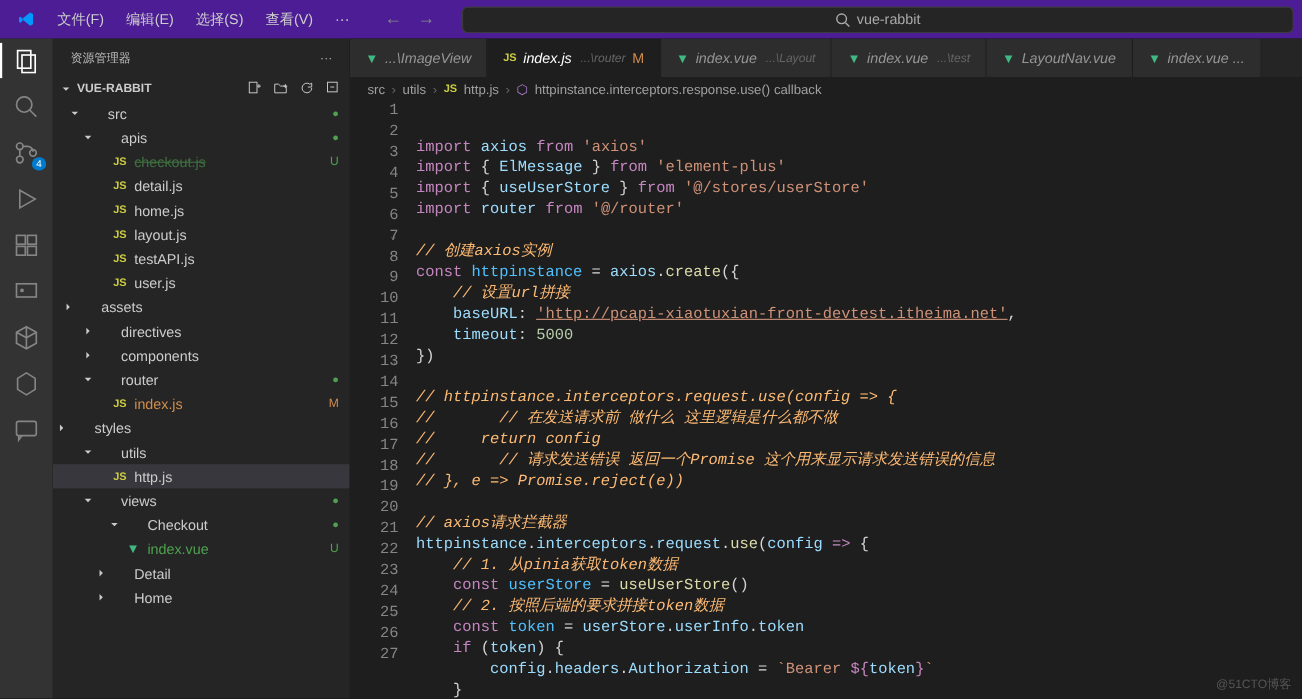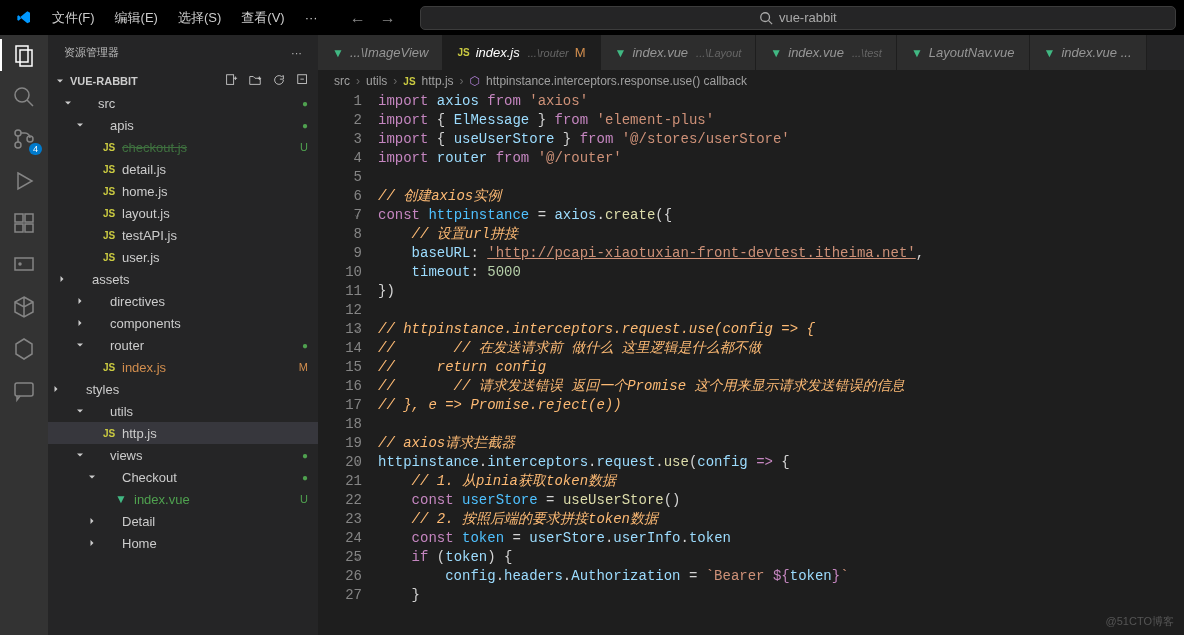--- a/index.html
+++ b/index.html
@@ -1,18 +1,18 @@
 <!DOCTYPE html>
 <html><head>
 <meta charset="utf-8">
 <style>
 * { margin: 0; padding: 0; box-sizing: border-box; }
 body { font-family: "Segoe UI", -apple-system, sans-serif; font-size: 13px; background: #1e1e1e; color: #cccccc; overflow: hidden; width: 1184px; height: 635px; }
 .window { display: flex; flex-direction: column; width: 100%; height: 100%; }
-.titlebar { height: 35px; display: flex; align-items: center; background: #000000; padding: 0 8px; gap: 4px; }
+.titlebar { height: 35px; display: flex; align-items: center; background: #4c1d95; padding: 0 8px; gap: 4px; }
 .logo { width: 16px; height: 16px; margin: 0 8px; }
 .menu-item { padding: 4px 8px; color: #cccccc; font-size: 13px; border-radius: 4px; cursor: pointer; }
 .nav-arrows { display: flex; margin-left: 20px; gap: 14px; }
 .arrow { color: #888; cursor: pointer; font-size: 16px; }
 .search-bar { flex: 1; margin-left: 20px; background: #252526; border: 1px solid #3c3c3c; border-radius: 5px; height: 24px; display: flex; align-items: center; justify-content: center; color: #aaa; gap: 6px; }
 .main { display: flex; flex: 1; overflow: hidden; }
 .activitybar { width: 48px; background: #333333; display: flex; flex-direction: column; align-items: center; padding-top: 8px; gap: 18px; }
 .activitybar .aicon { width: 24px; height: 24px; color: #858585; cursor: pointer; position: relative; }
 .activitybar .aicon.active { color: #ffffff; }
 .activitybar .aicon.active::before { content: ''; position: absolute; left: -12px; top: -4px; width: 2px; height: 32px; background: #fff; }
@@ -46,21 +46,21 @@
 .tab-sub { color: #666; font-size: 11px; margin-left: 2px; }
 .tab .m { color: #d28e4e; font-style: normal; }
 .tab.active { background: #1e1e1e; color: #fff; }
 .breadcrumb { height: 22px; display: flex; align-items: center; padding-left: 16px; font-size: 12px; color: #a0a0a0; gap: 2px; }
 .breadcrumb .sep { color: #666; margin: 0 4px; font-size: 12px; }
 .breadcrumb .bc-icon { color: #cbcb41; font-size: 10px; font-weight: bold; margin-right: 4px; }
 .breadcrumb .bc-icon.fn { color: #b180d7; font-weight: normal; font-size: 12px; }
 .code-area { flex: 1; display: flex; font-family: Consolas, "Courier New", monospace; font-size: 14px; line-height: 19px; overflow: auto; }
 .gutter { width: 60px; text-align: right; color: #858585; padding-right: 16px; user-select: none; position: relative; }
 .gutter .fold { position: absolute; right: 2px; color: #666; font-size: 9px; }
-.code { flex: 1; white-space: pre; color: #d4d4d4; }
+.code { flex: 1; white-space: pre; color: #d4d4d4; margin-top: 33px; }
 .kw { color: #c586c0; }
 .fn { color: #dcdcaa; }
 .str { color: #ce9178; }
 .com { color: #fdba74; font-style: italic; }
 .var { color: #9cdcfe; }
 .typ { color: #4fc1ff; }
 .num { color: #b5cea8; }
 .op { color: #d4d4d4; }
 .url { text-decoration: underline; }
 .watermark { position: absolute; bottom: 6px; right: 10px; color: #555; font-size: 11px; }
@@ -285,21 +285,21 @@
           <div class="row" style="padding-left: 24px;">
             <span class="chev">
               <svg viewBox="0 0 16 16" fill="currentColor">
                 <path d="M4 6l4 4 4-4z"></path>
               </svg>
             </span>
             <span class="ficon"></span>
             <span class="fname" style="">views</span>
             <span class="status dot">●</span>
           </div>
-          <div class="row" style="padding-left: 36px;">
+          <div class="row" style="padding-left: 36px; margin-left: 12px;">
             <span class="chev">
               <svg viewBox="0 0 16 16" fill="currentColor">
                 <path d="M4 6l4 4 4-4z"></path>
               </svg>
             </span>
             <span class="ficon"></span>
             <span class="fname" style="">Checkout</span>
             <span class="status dot">●</span>
           </div>
           <div class="row" style="padding-left: 48px;">

